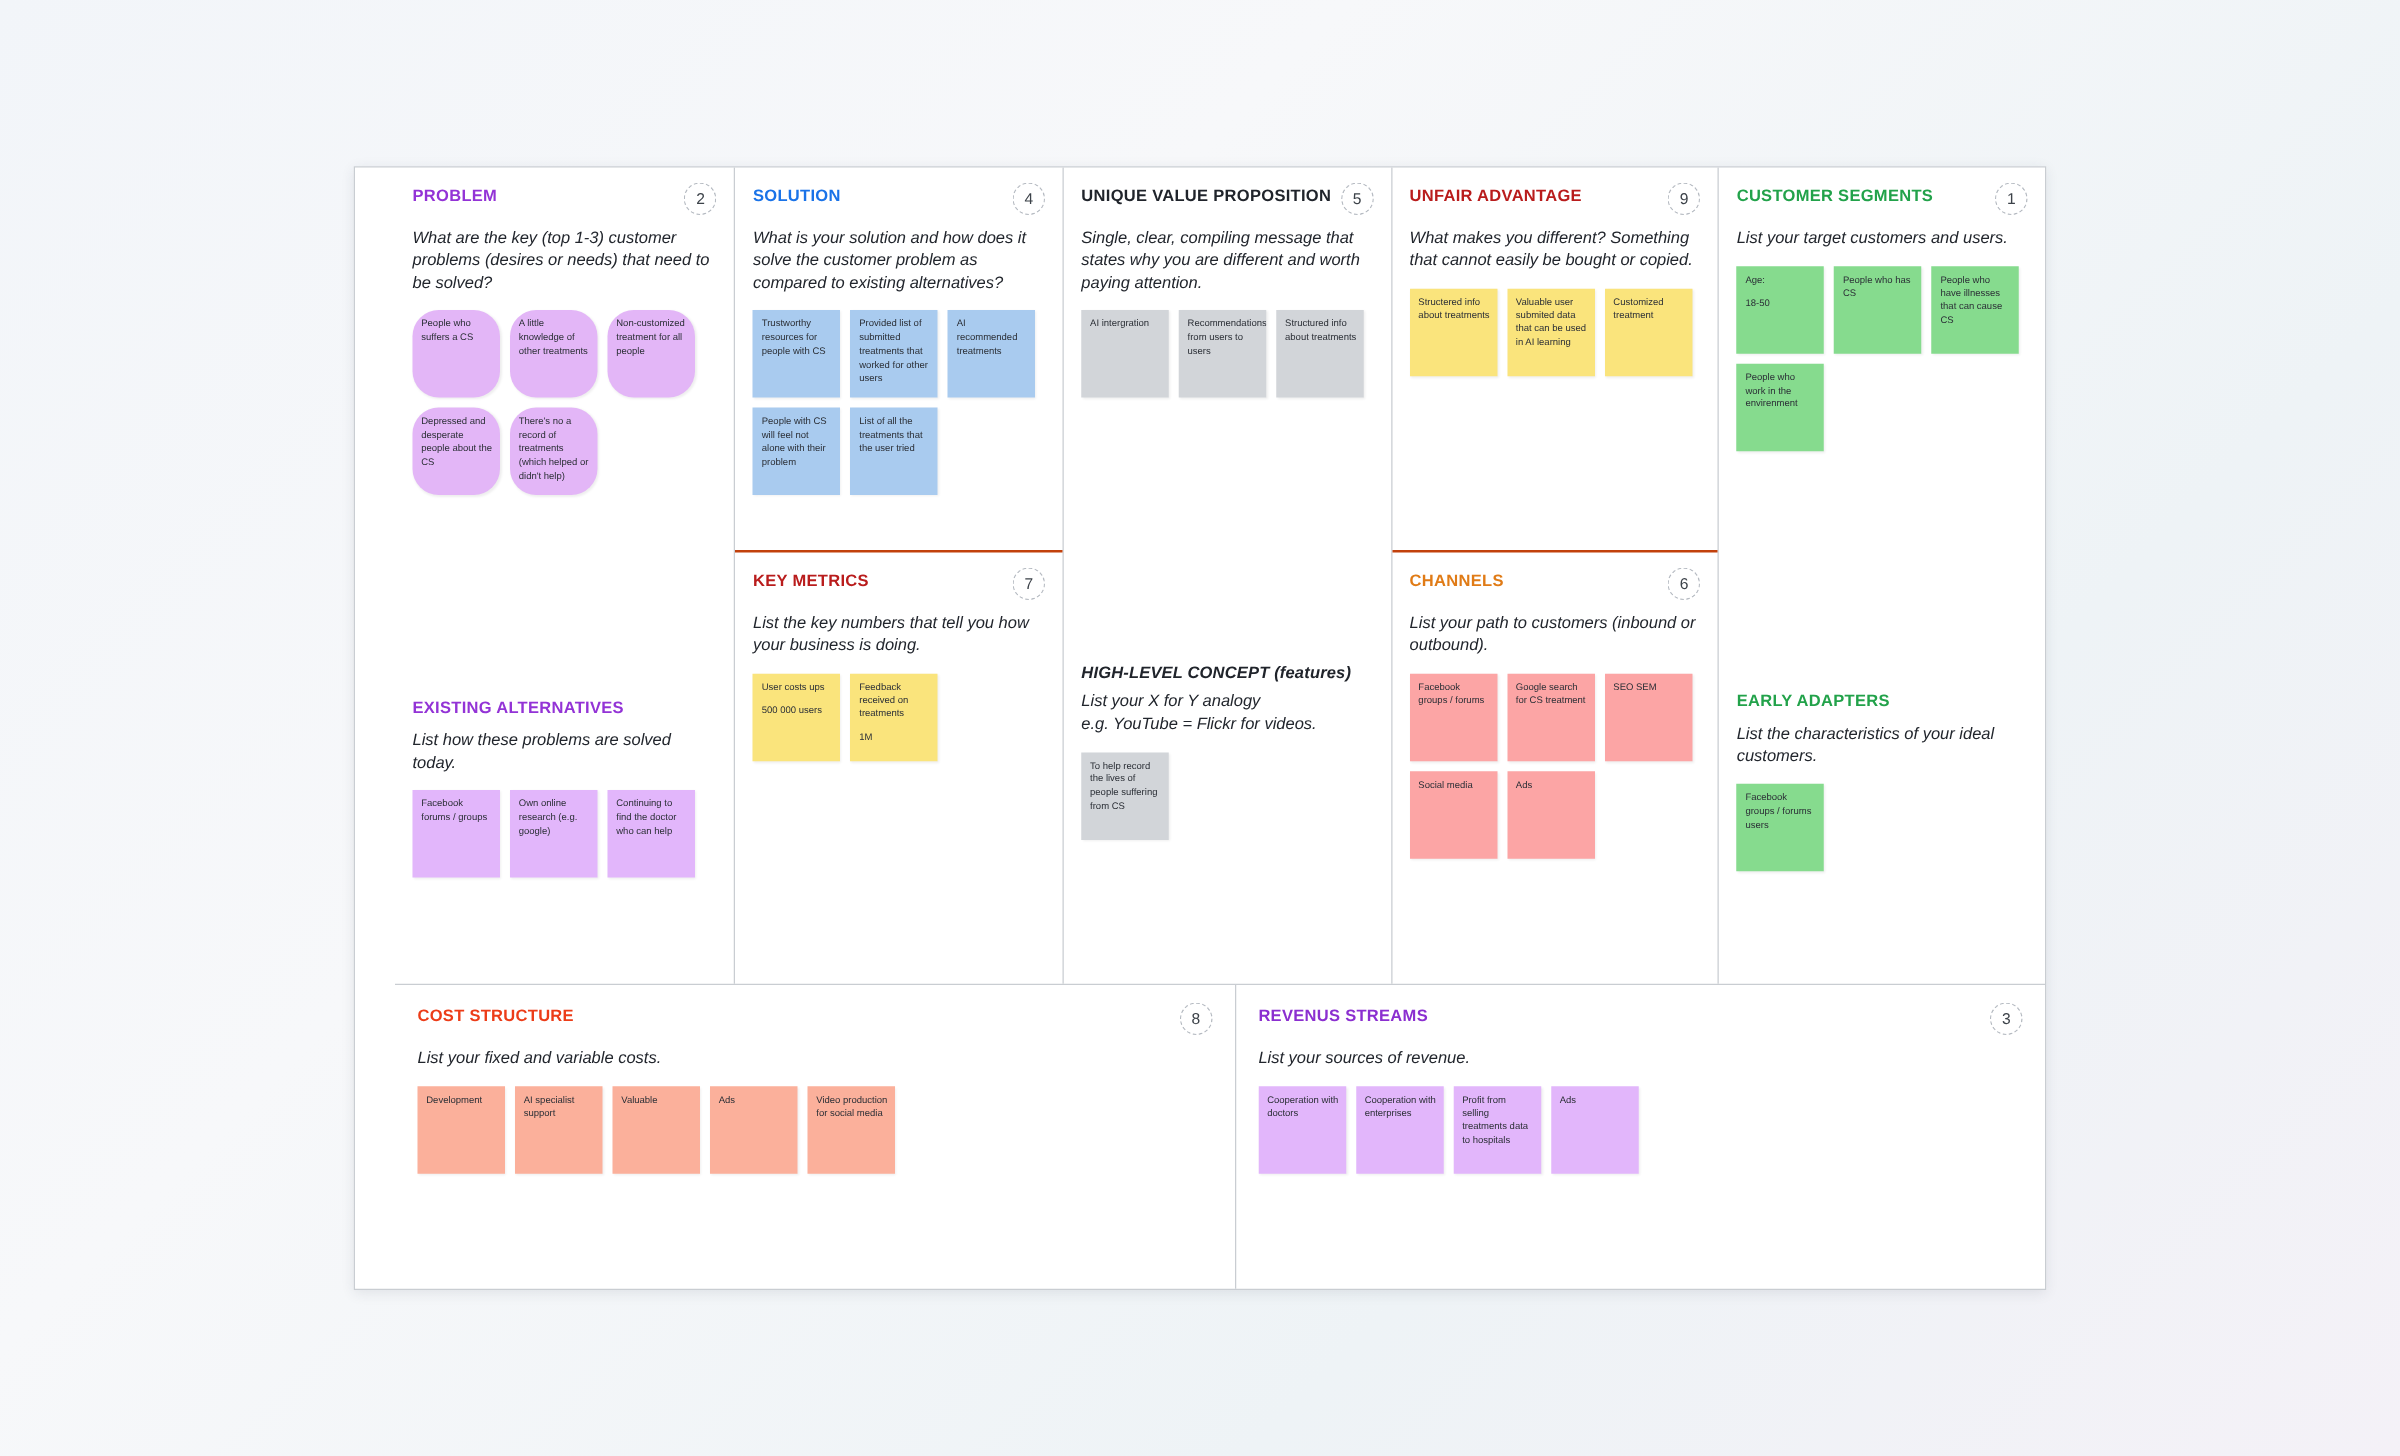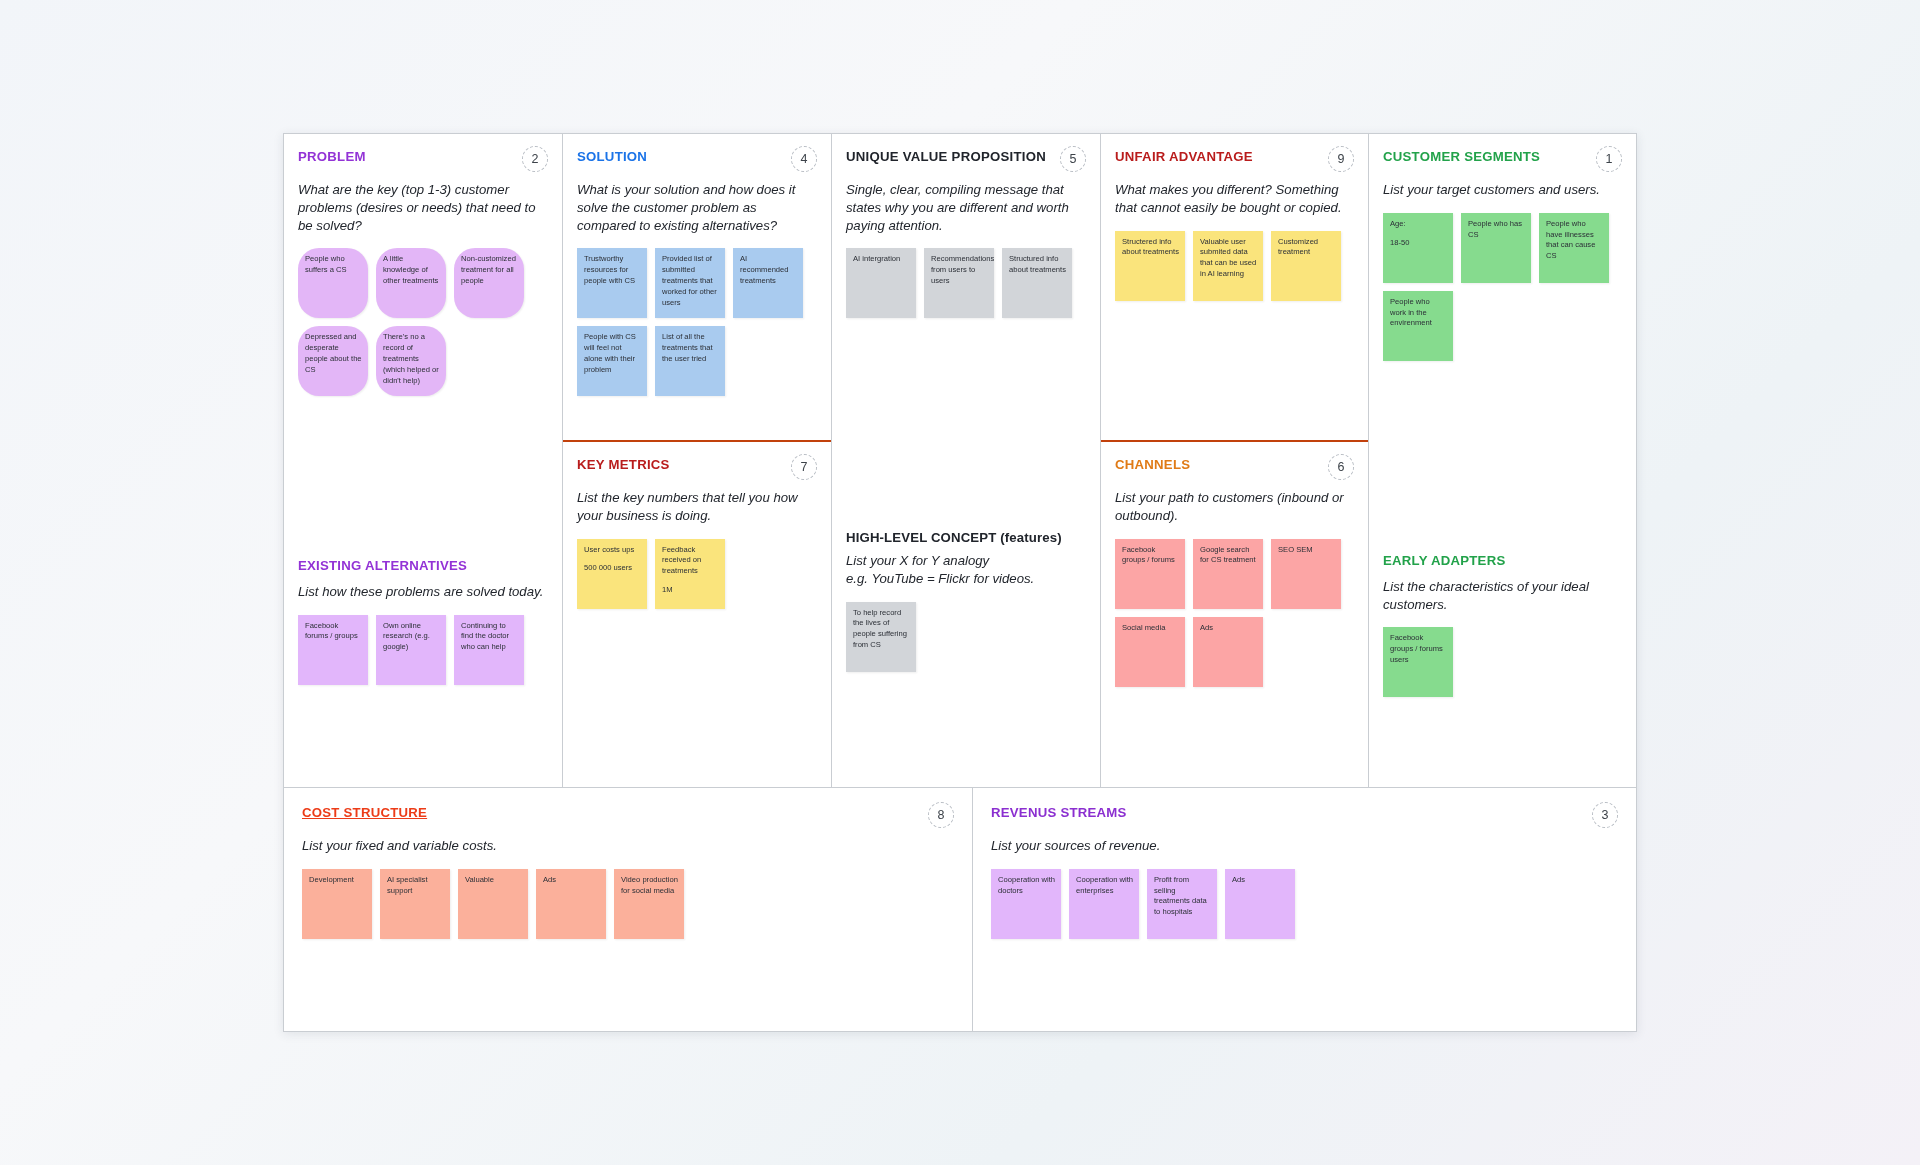--- a/index.html
+++ b/index.html
@@ -16,20 +16,21 @@
     position: absolute;
     left: 283px;
     top: 133px;
     width: 1354px;
     height: 899px;
     background: #ffffff;
     border: 1px solid #c9cdd2;
     box-shadow: 0 2px 10px rgba(40,50,70,0.10);
     display: flex;
     flex-direction: column;
+    padding-left: 32px;
   }
 
   .canvas-top {
     display: flex;
     flex: 0 0 653px;
     height: 653px;
   }
   .canvas-bottom {
     display: flex;
     flex: 1 1 auto;
@@ -69,21 +70,21 @@
     letter-spacing: 0.25px;
     line-height: 1.2;
     text-transform: uppercase;
   }
   .t-purple  { color: #9333d6; }
   .t-blue    { color: #1a73e8; }
   .t-dark    { color: #20242b; text-align: center; }
   .t-amber   { color: #b91c1c; }
   .t-green   { color: #22a24a; }
   .t-orange  { color: #e07b16; }
-  .t-red     { color: #ec3c18; text-decoration: underline; }
+  .t-red     { color: #ec3c18; }
   .t-violet  { color: #8b2fd0; }
 
   .sec-desc {
     font-size: 13.2px;
     font-style: italic;
     color: #22262d;
     line-height: 1.35;
     margin-top: 9px;
   }
 
@@ -143,20 +144,21 @@
   
   .col-cost    { width: 689px; border-right: 1px solid #c9cdd2; }
   .col-revenue { width: 663px; }
   .cost-cell, .revenue-cell { height: 100%; padding: 17px 18px; }
 
   .hlc-title {
     font-size: 13.2px;
     font-weight: bold;
     color: #20242b;
     letter-spacing: 0.15px;
+    font-style: italic;
   }
   .hlc-desc { margin-top: 7px; }
 </style>
 </head>
 <body>
 
 <div id="canvas-root">
 
   <div class="canvas-top">
 

